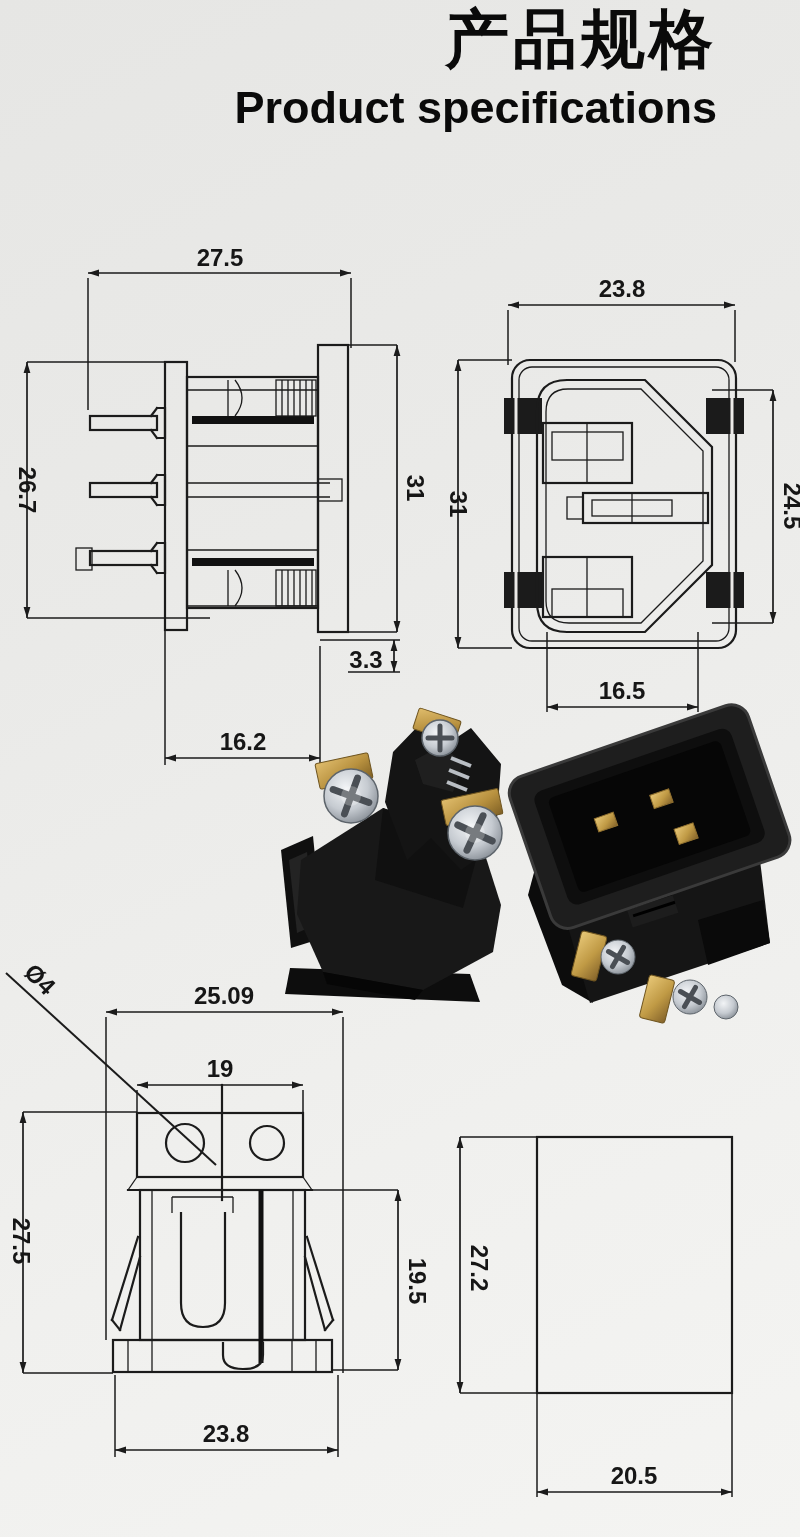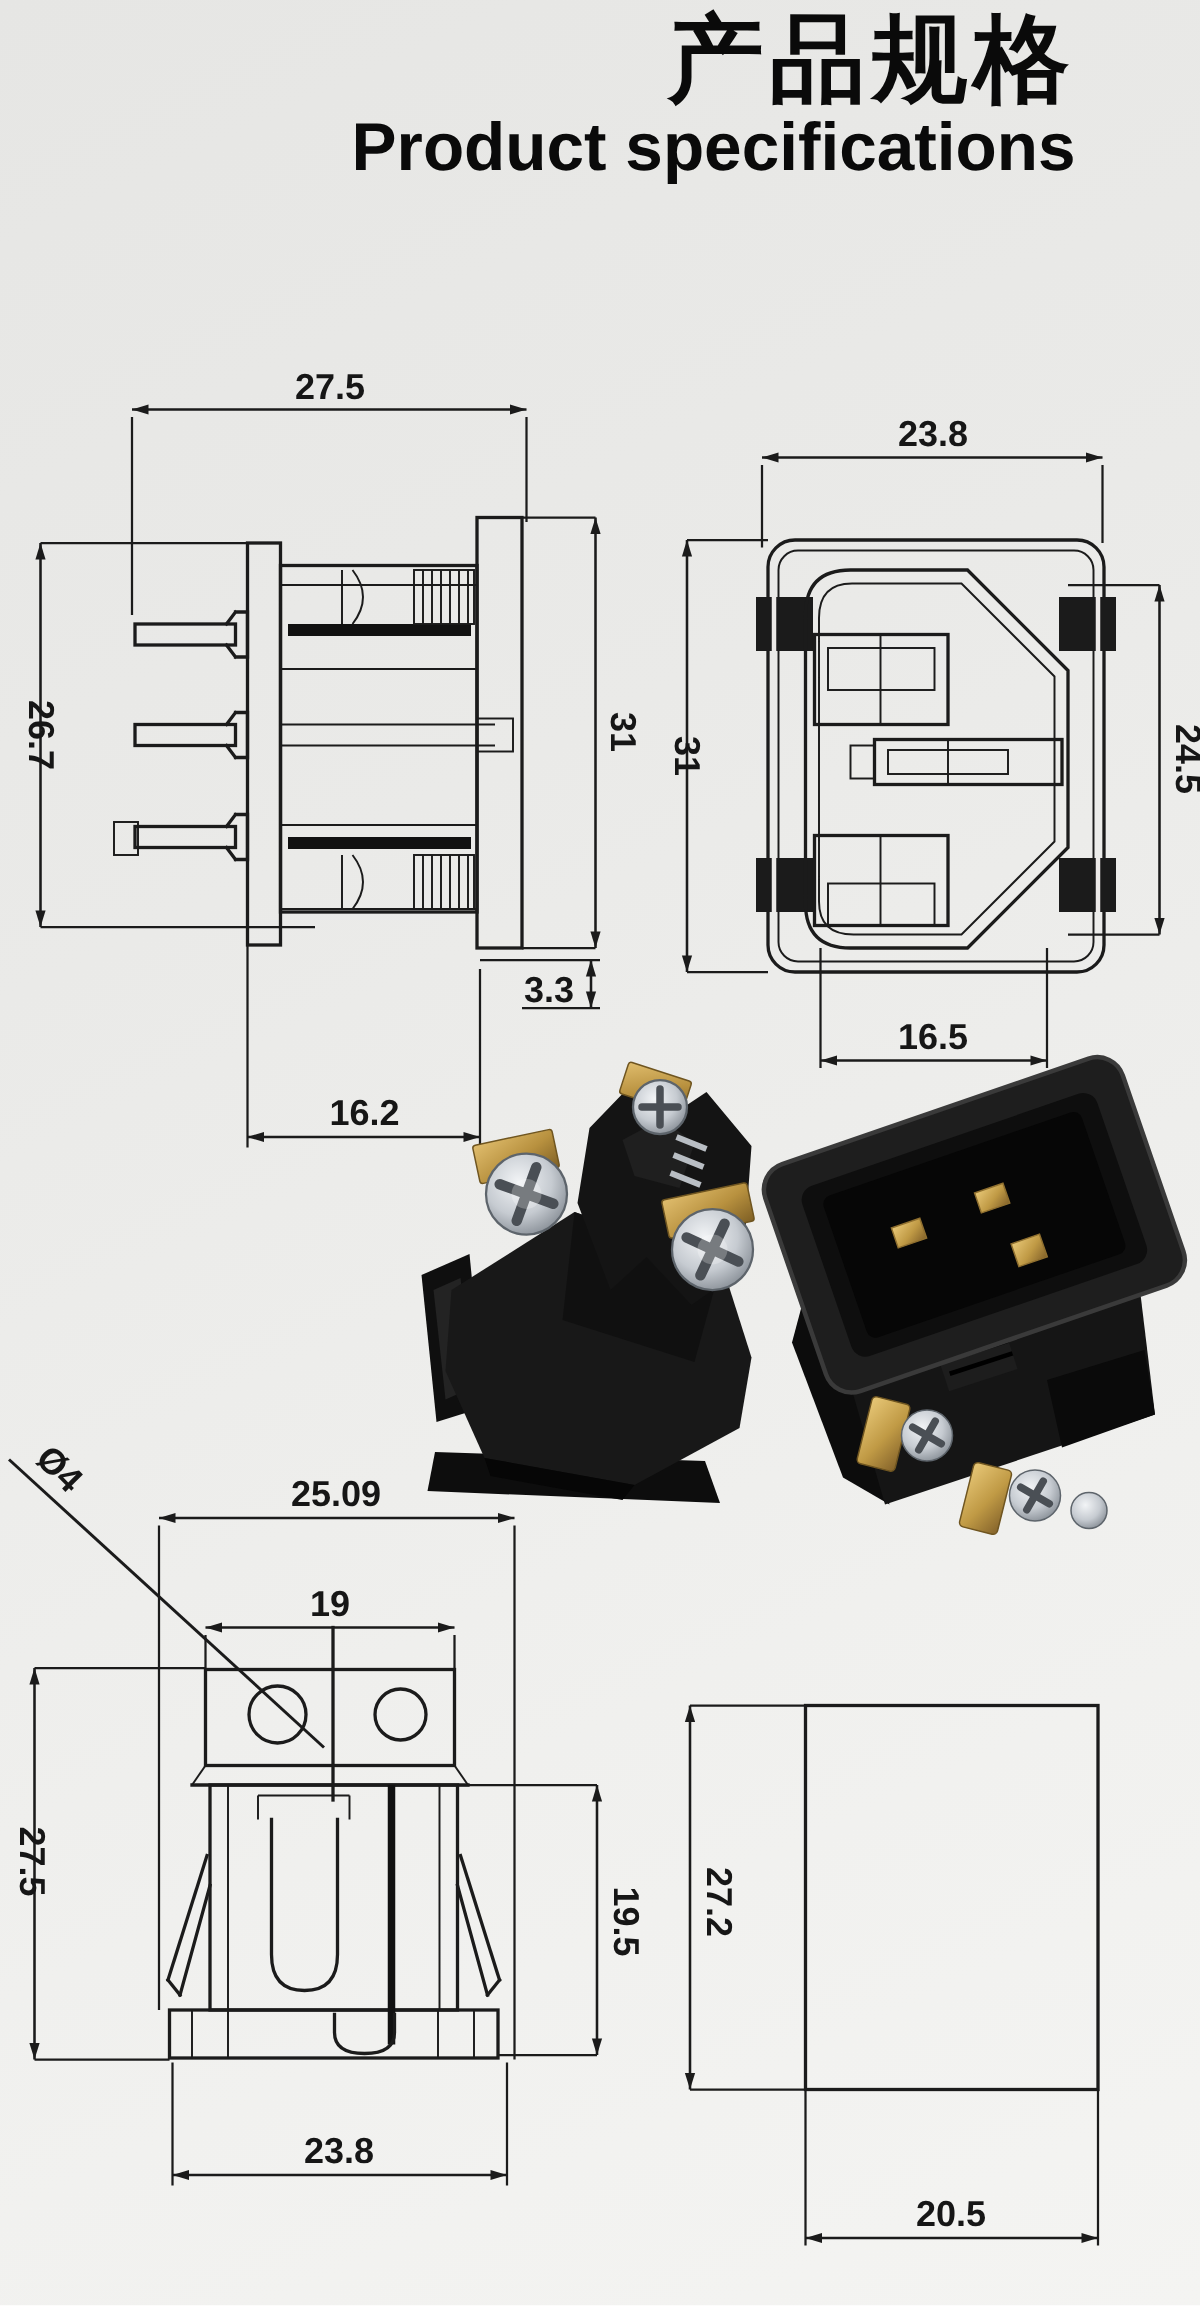--- a/index.html
+++ b/index.html
@@ -3,21 +3,21 @@
 <meta charset="utf-8">
 <style>
   html,body{margin:0;padding:0;}
   .page{
     position:relative;width:800px;height:1537px;overflow:hidden;
     background:linear-gradient(155deg,#e6e6e4 0%,#eaeae8 35%,#f0f0ee 70%,#f4f4f2 100%);
     font-family:"Liberation Sans","DejaVu Sans",sans-serif;
   }
   .title{position:absolute;left:17px;top:0;width:700px;text-align:right;color:#0a0a0a;}
   .title-zh{font-size:64px;font-weight:900;letter-spacing:4px;line-height:1.05;margin-top:6px;}
-  .title-en{font-size:45px;font-weight:700;letter-spacing:0px;line-height:1.0;margin-top:2px;}
+  .title-en{font-size:45px;font-weight:700;letter-spacing:0px;line-height:1.0;margin-top:12px;}
   .watermark{
     position:absolute;left:142px;top:303px;z-index:9;white-space:nowrap;
     font-size:46px;font-weight:700;letter-spacing:10px;
     color:rgba(255,255,255,0.60);text-shadow:0 0 2px rgba(255,255,255,0.25);
     pointer-events:none;
   }
   svg{position:absolute;overflow:visible;}
   .ln{fill:none;stroke:#1b1b1b;stroke-width:2.2;stroke-linejoin:miter;stroke-linecap:square;}
   .thin{fill:none;stroke:#1b1b1b;stroke-width:1.3;}
   .dim{stroke:#1b1b1b;stroke-width:1.7;}

